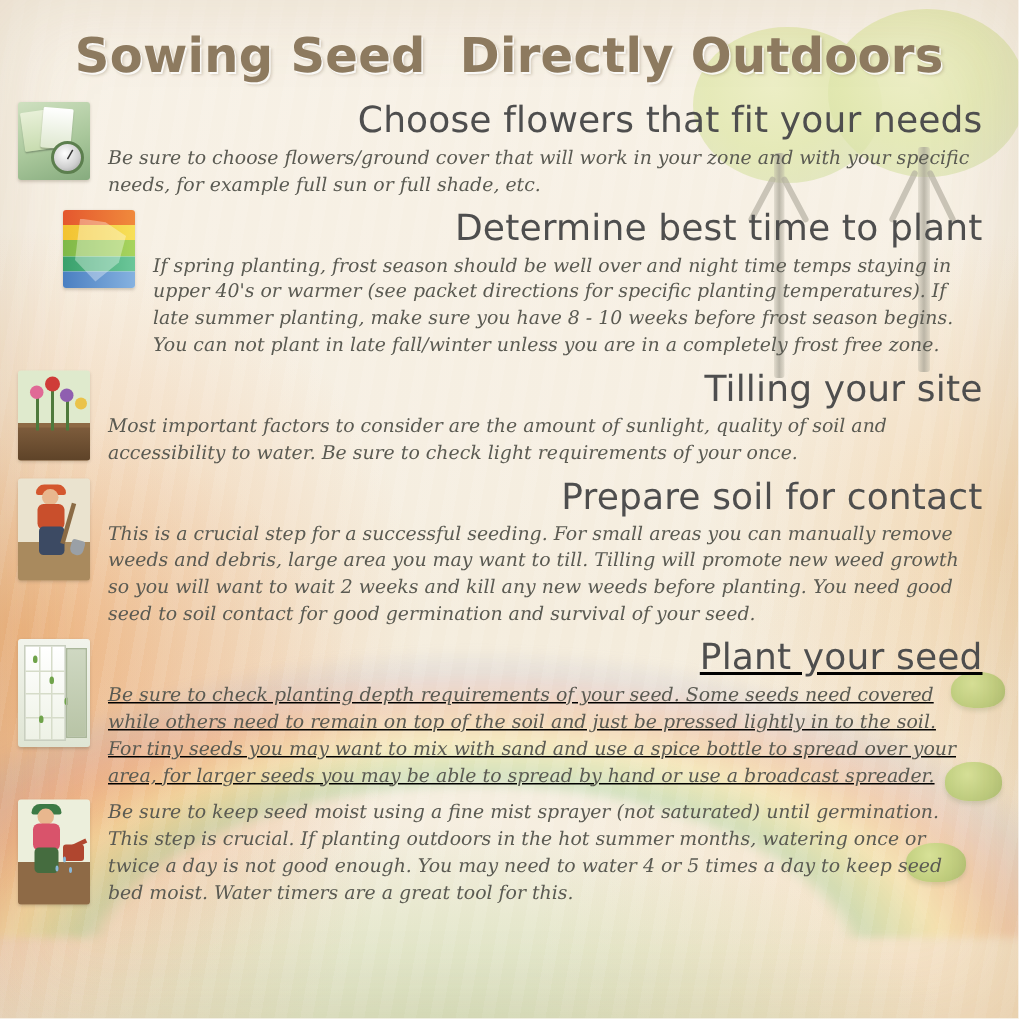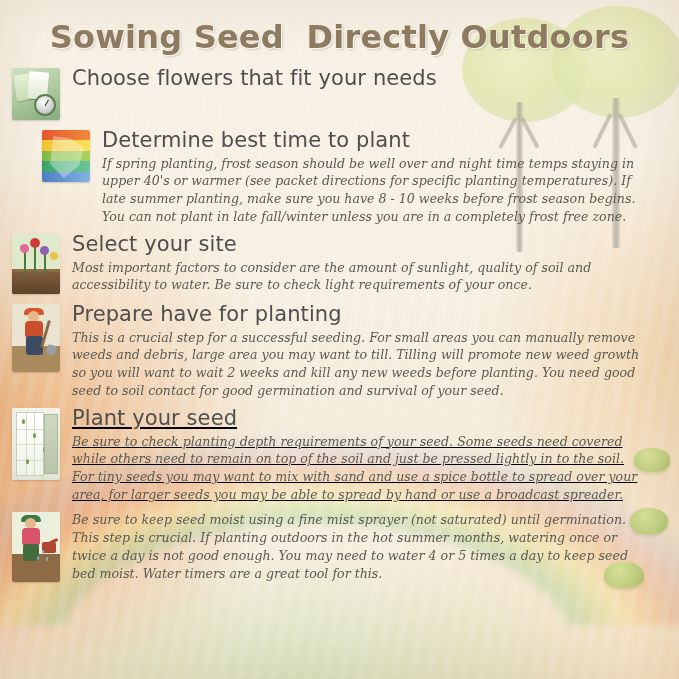--- a/index.html
+++ b/index.html
@@ -146,26 +146,27 @@
     min-width: 54px;
     height: 56px;
     margin-right: 8px;
     flex: 0 0 54px;
   }
   .step-body {
     flex: 1 1 auto;
     padding-top: 1px;
   }
   .step-head {
-    font-size: 21px;
+    font-size: 24px;
     color: #4e4e4e;
     font-family: "DejaVu Sans", sans-serif;
     line-height: 1.12;
     margin-bottom: 2px;
     letter-spacing: .1px;
+    text-align: right;
   }
   .step-text {
     font-size: 12.6px;
     line-height: 1.42;
     color: #5a5a52;
     font-style: italic;
     font-family: "DejaVu Serif", serif;
     white-space: pre-line;
   }
 
@@ -290,20 +291,21 @@
     <div class="step" style="margin-bottom:6px;">
       <div class="thumb">
         <div class="t-frame art-packets">
           <div class="p p1"></div>
           <div class="p p2"></div>
           <div class="dial"></div>
         </div>
       </div>
       <div class="step-body">
         <div class="step-head">Choose flowers that fit your needs</div>
+        <div class="step-text">Be sure to choose flowers/ground cover  that will work in your zone and with your specific needs, for example full sun or full shade, etc.</div>
       </div>
     </div>
 
     <div class="step" style="margin-bottom:6px;padding-left:40px;">
       <div class="thumb">
         <div class="t-frame art-zones">
           <i class="z1"></i>
             <i class="z2"></i>
             <i class="z3"></i>
             <i class="z4"></i>
@@ -324,38 +326,38 @@
           <div class="stem" style="left:12px; top:16px; height:24px;"></div>
           <div class="stem" style="left:22px; top:10px; height:30px;"></div>
           <div class="stem" style="left:32px; top:18px; height:22px;"></div>
           <div class="fl pink" style="left:8px; top:10px; width:9px; height:9px;"></div>
           <div class="fl red" style="left:18px; top:4px; width:10px; height:10px;"></div>
           <div class="fl purple" style="left:28px; top:12px; width:9px; height:9px;"></div>
           <div class="fl yellow" style="left:38px; top:18px; width:8px; height:8px;"></div>
         </div>
       </div>
       <div class="step-body">
-        <div class="step-head">Select your site</div>
+        <div class="step-head">Tilling your site</div>
         <div class="step-text">Most important factors to consider are the amount of sunlight, quality of soil and accessibility to water. Be sure to check light  requirements of your once.</div>
       </div>
     </div>
 
     <div class="step" style="margin-bottom:6px;">
       <div class="thumb" style="height:72px;">
         <div class="t-frame art-dig">
           <div class="hat"></div>
           <div class="head"></div>
           <div class="body"></div>
           <div class="legs"></div>
           <div class="spade"></div>
           <div class="blade"></div>
         </div>
       </div>
       <div class="step-body">
-        <div class="step-head">Prepare have for planting</div>
+        <div class="step-head">Prepare soil for contact</div>
         <div class="step-text">This is a crucial step for a successful seeding. For small areas you can manually remove weeds and debris, large area you may want to till. Tilling will promote new weed growth so you will want to wait 2 weeks and kill any new weeds before planting. You need good seed to soil contact for good germination and survival of your seed.</div>
       </div>
     </div>
 
     <div class="step" style="margin-bottom:6px;text-decoration:underline;">
       <div class="thumb" style="height:76px;">
         <div class="t-frame art-tray">
           <div class="pane">
             <div class="row" style="top:25%"></div>
             <div class="row" style="top:50%"></div>

